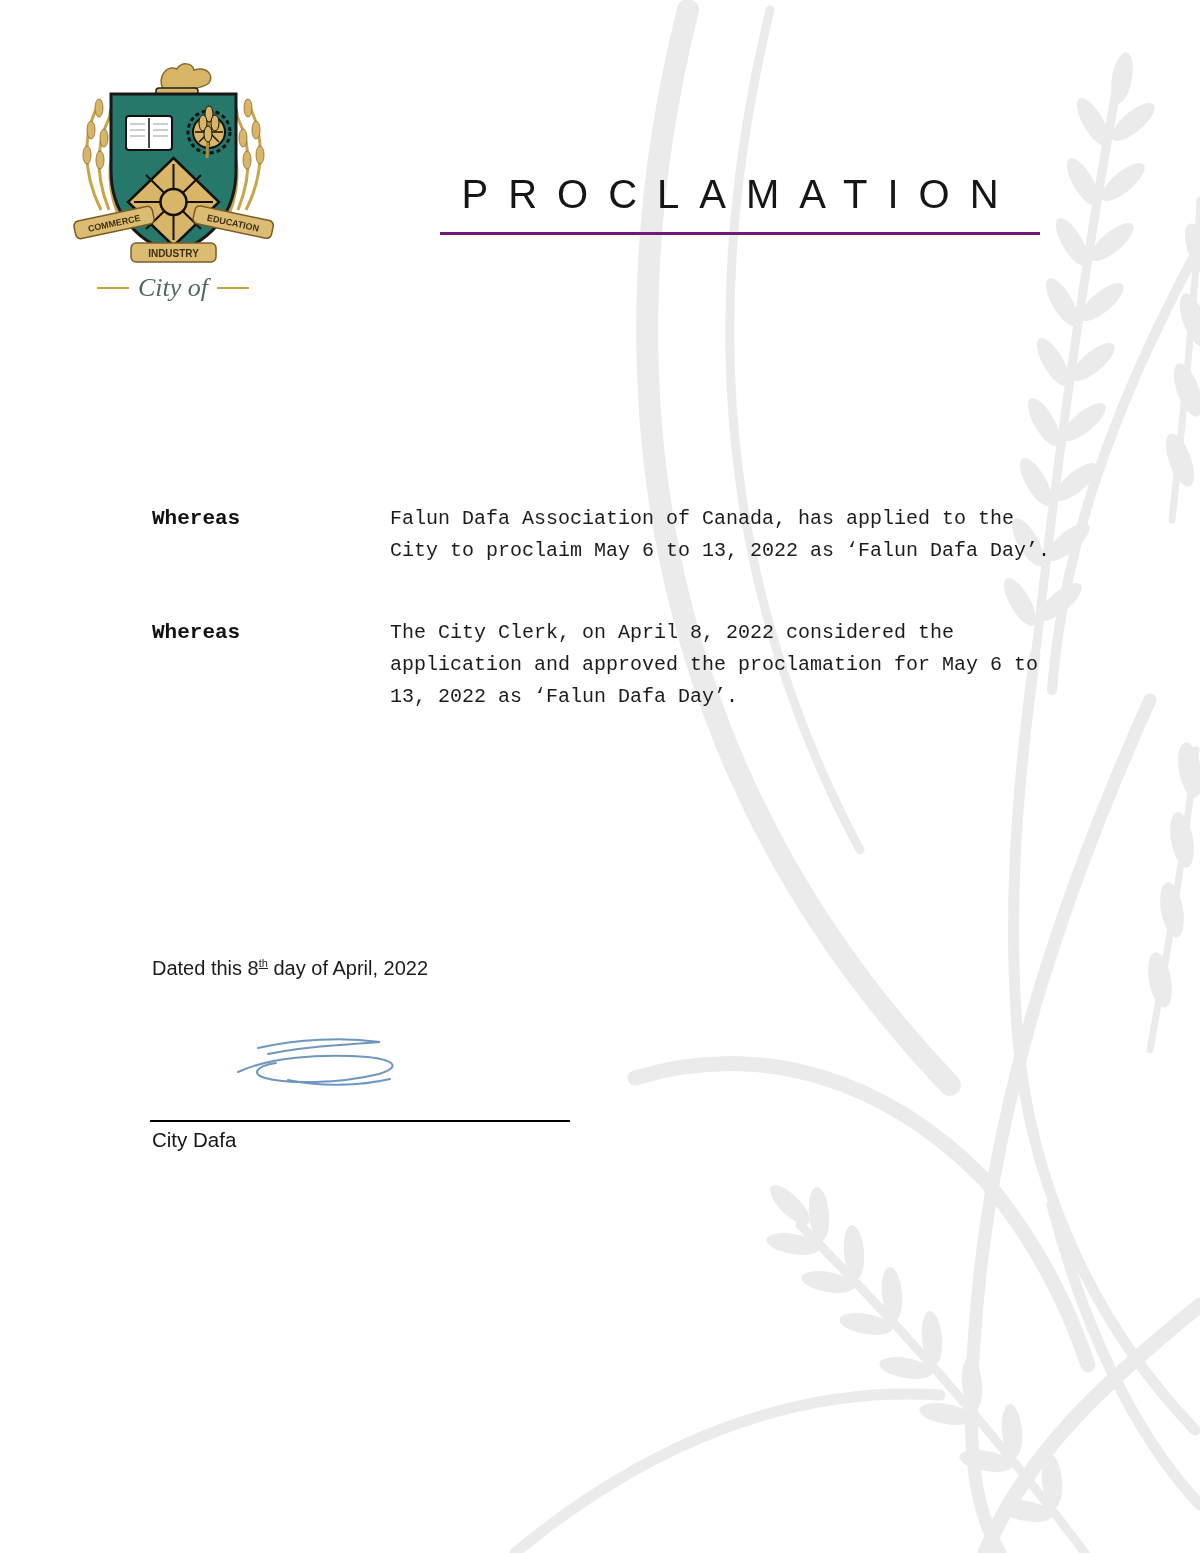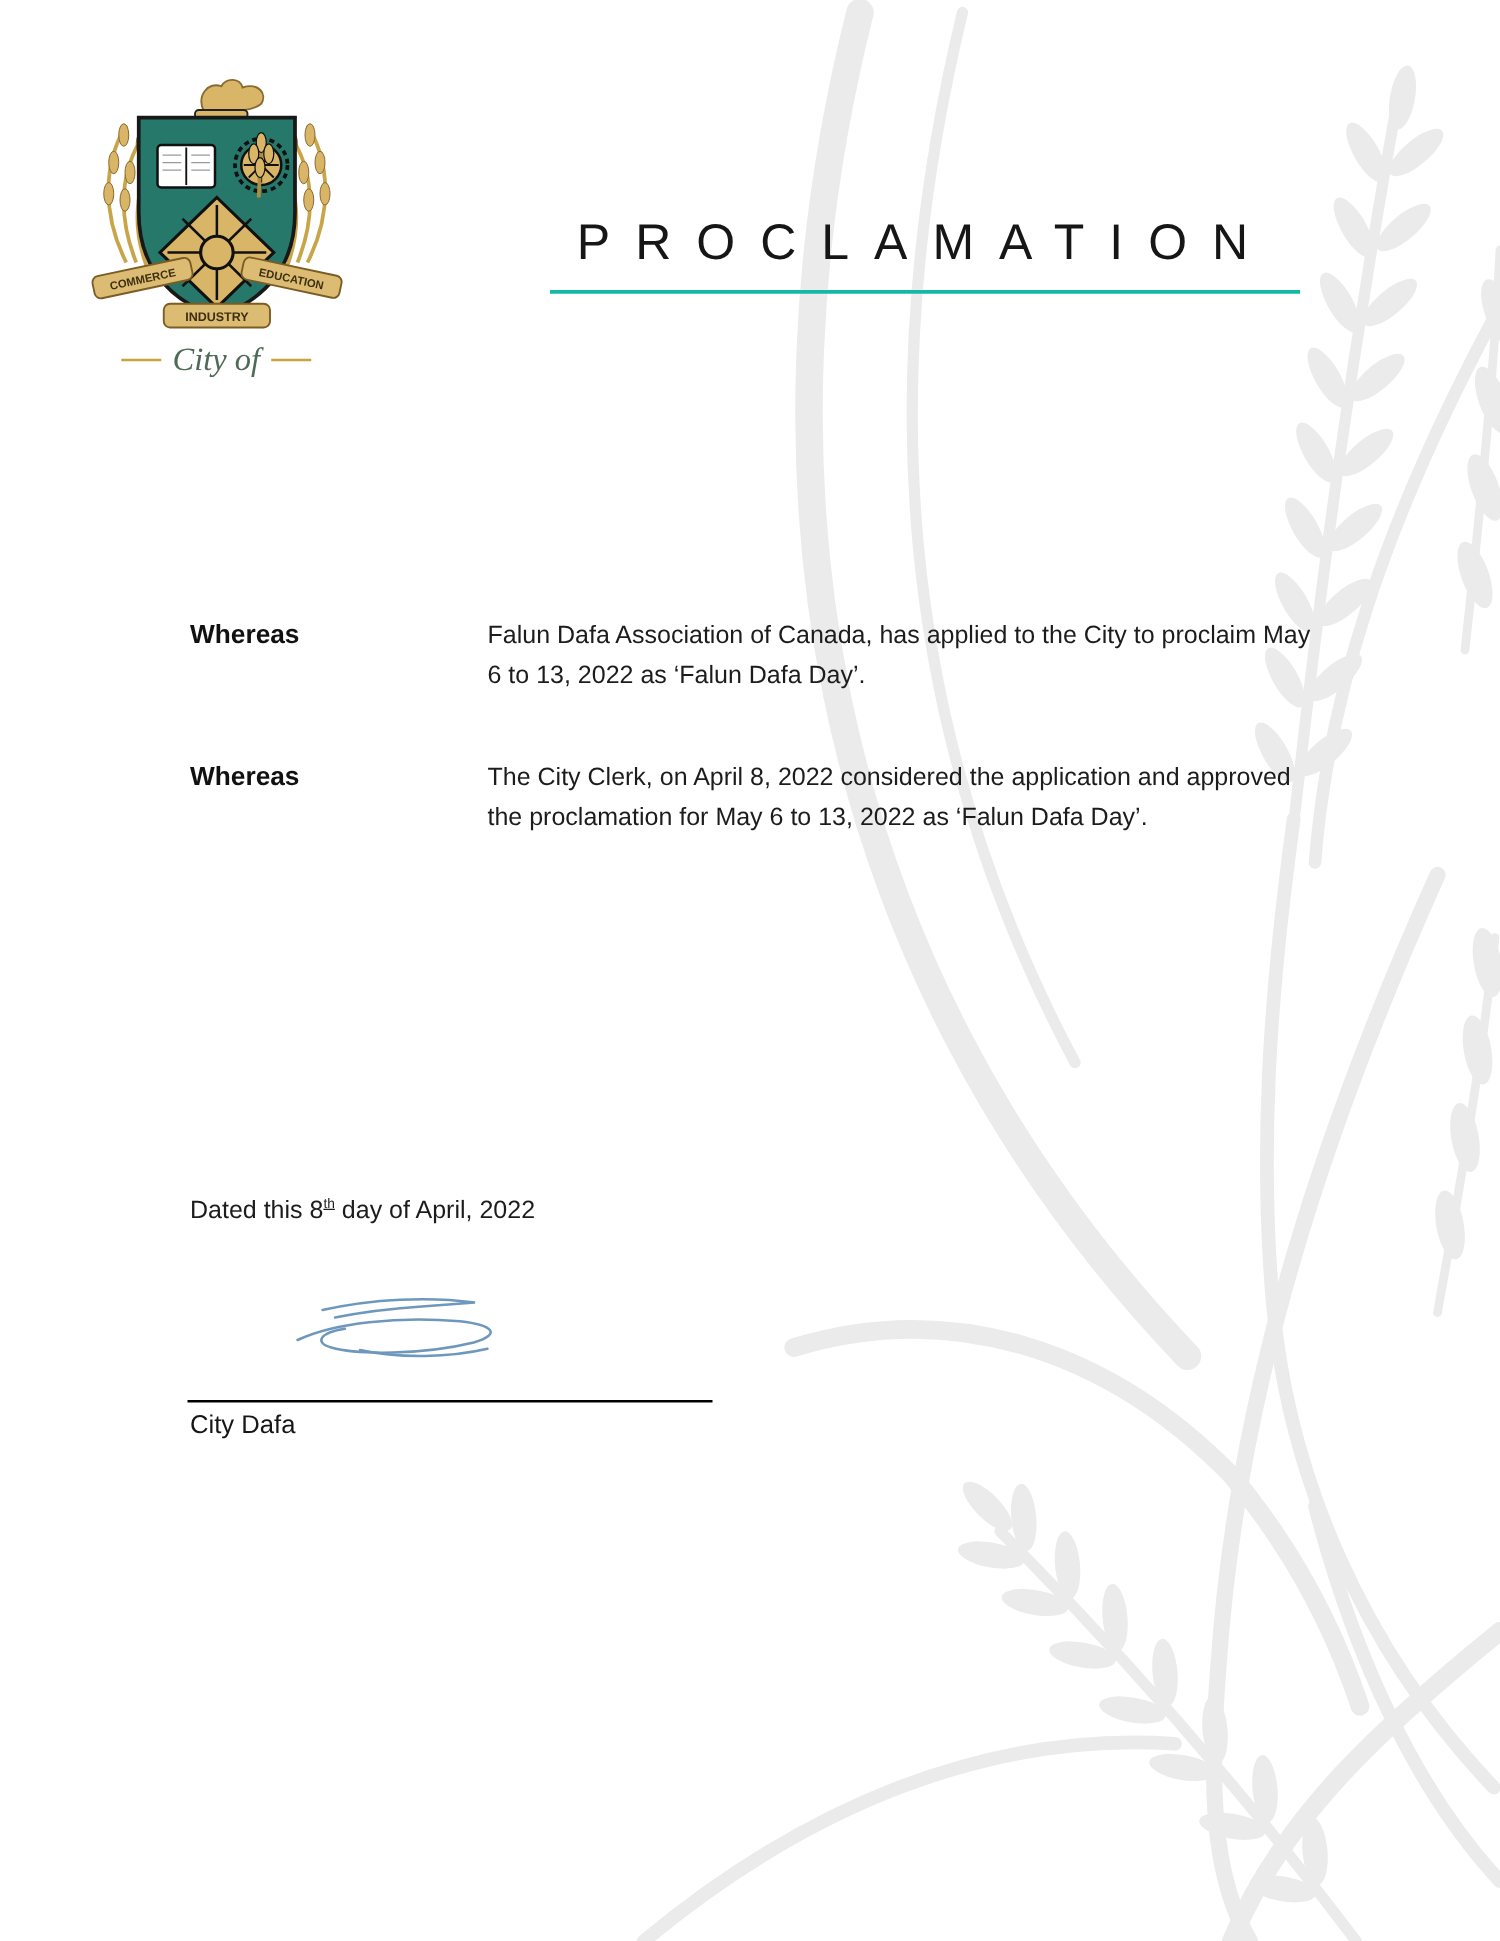--- a/index.html
+++ b/index.html
@@ -17,25 +17,25 @@
   .cityof-row { margin-top:8px; display:flex; align-items:center; justify-content:center; gap:9px; }
   .dash { width:32px; height:2px; background:#c9a43e; }
   .cityof { font-family:"Liberation Serif", serif; font-style:italic; font-size:26px; color:#4f6b57; }
   .cityname { margin-top:-3px; font-size:36px; font-weight:bold; color:#17786a; letter-spacing:0.5px; }
 
   
   .heading {
     position:absolute; left:440px; top:172px; width:600px;
     font-size:40px; font-weight:400; letter-spacing:20px; white-space:nowrap;
     text-align:center; color:#161616; padding-bottom:15px;
-    border-bottom:3px solid #14b8a6;
+    border-bottom:3px solid #701a75;
   }
 
   
-  .clauses { position:absolute; left:152px; top:492px; width:920px; }
+  .clauses { position:absolute; left:152px; top:503px; width:920px;font-family:Liberation Mono, monospace; }
   .clause { display:flex; }
   .clause.c1 { margin-bottom:50px; }
   .clause.c2 { margin-bottom:46px; }
   .clause-label { width:238px; flex:0 0 238px; font-weight:bold; font-size:21px; line-height:32px; color:#111; }
   .clause-text { width:665px; font-size:20px; line-height:32px; color:#1c1c1c; }
 
   
   .dated { position:absolute; left:152px; top:957px; font-size:20px; color:#1c1c1c; }
   .dated sup { font-size:11px; vertical-align:super; line-height:0;text-decoration:underline; }
 

